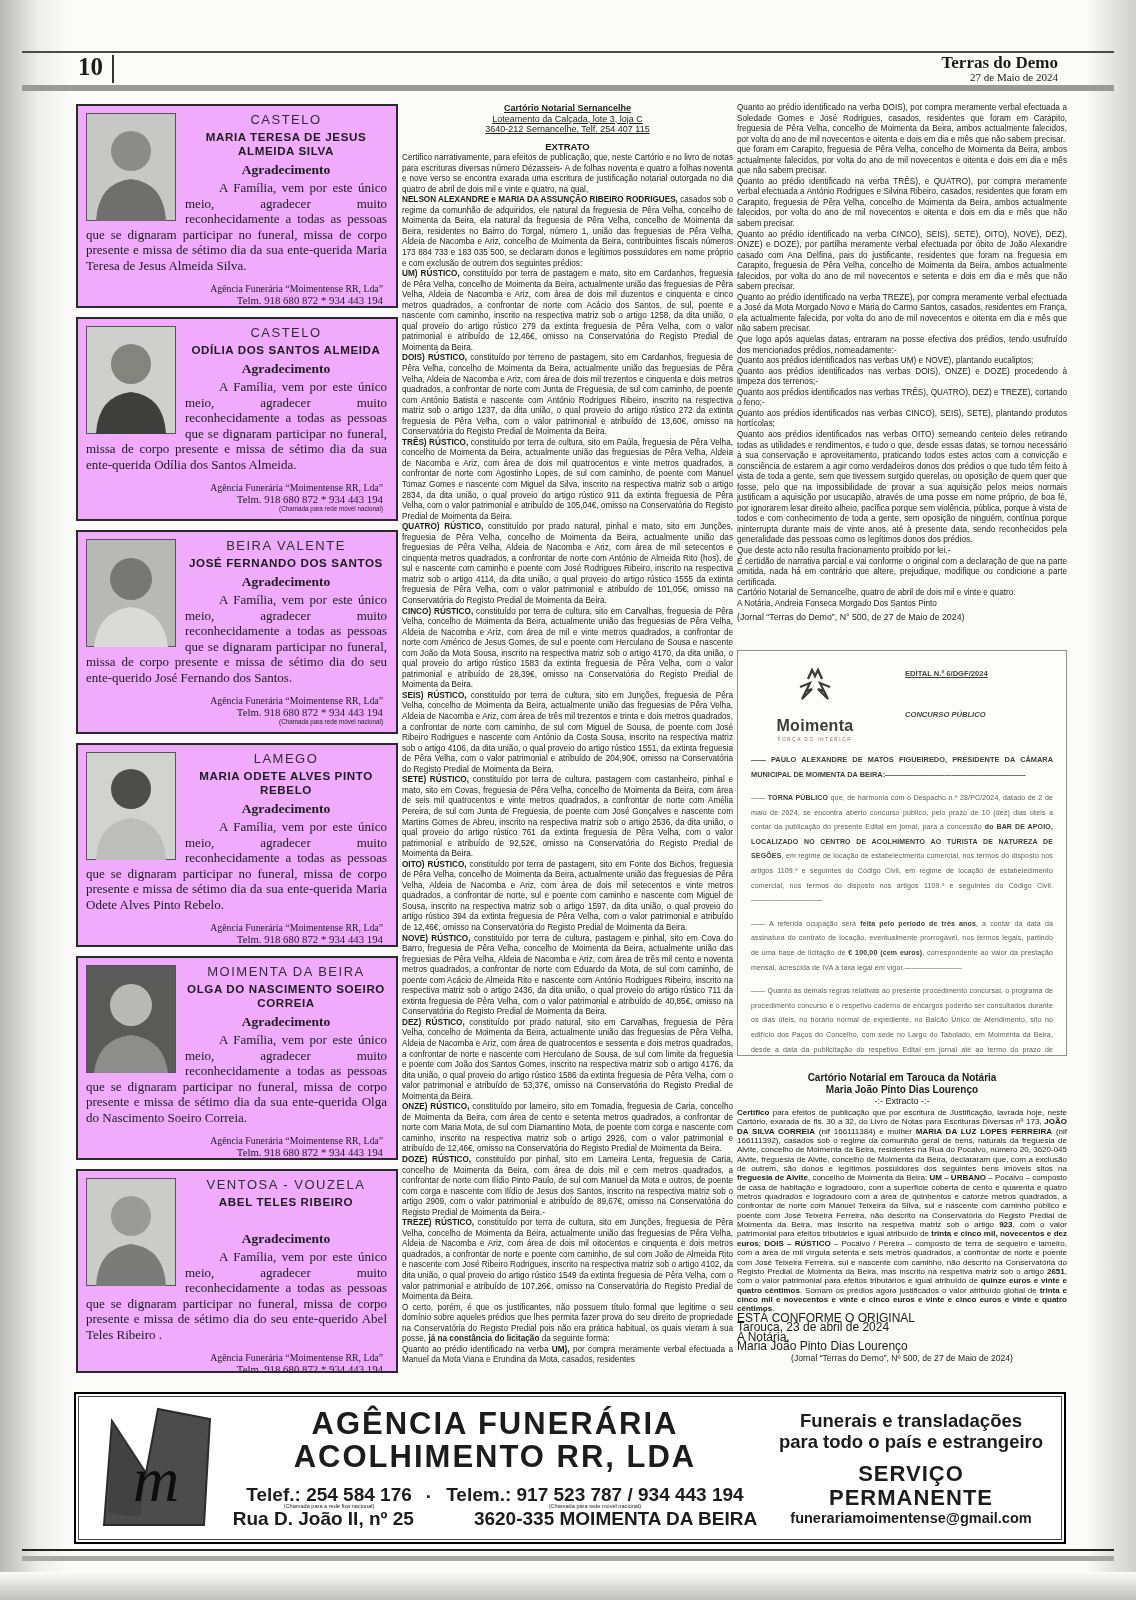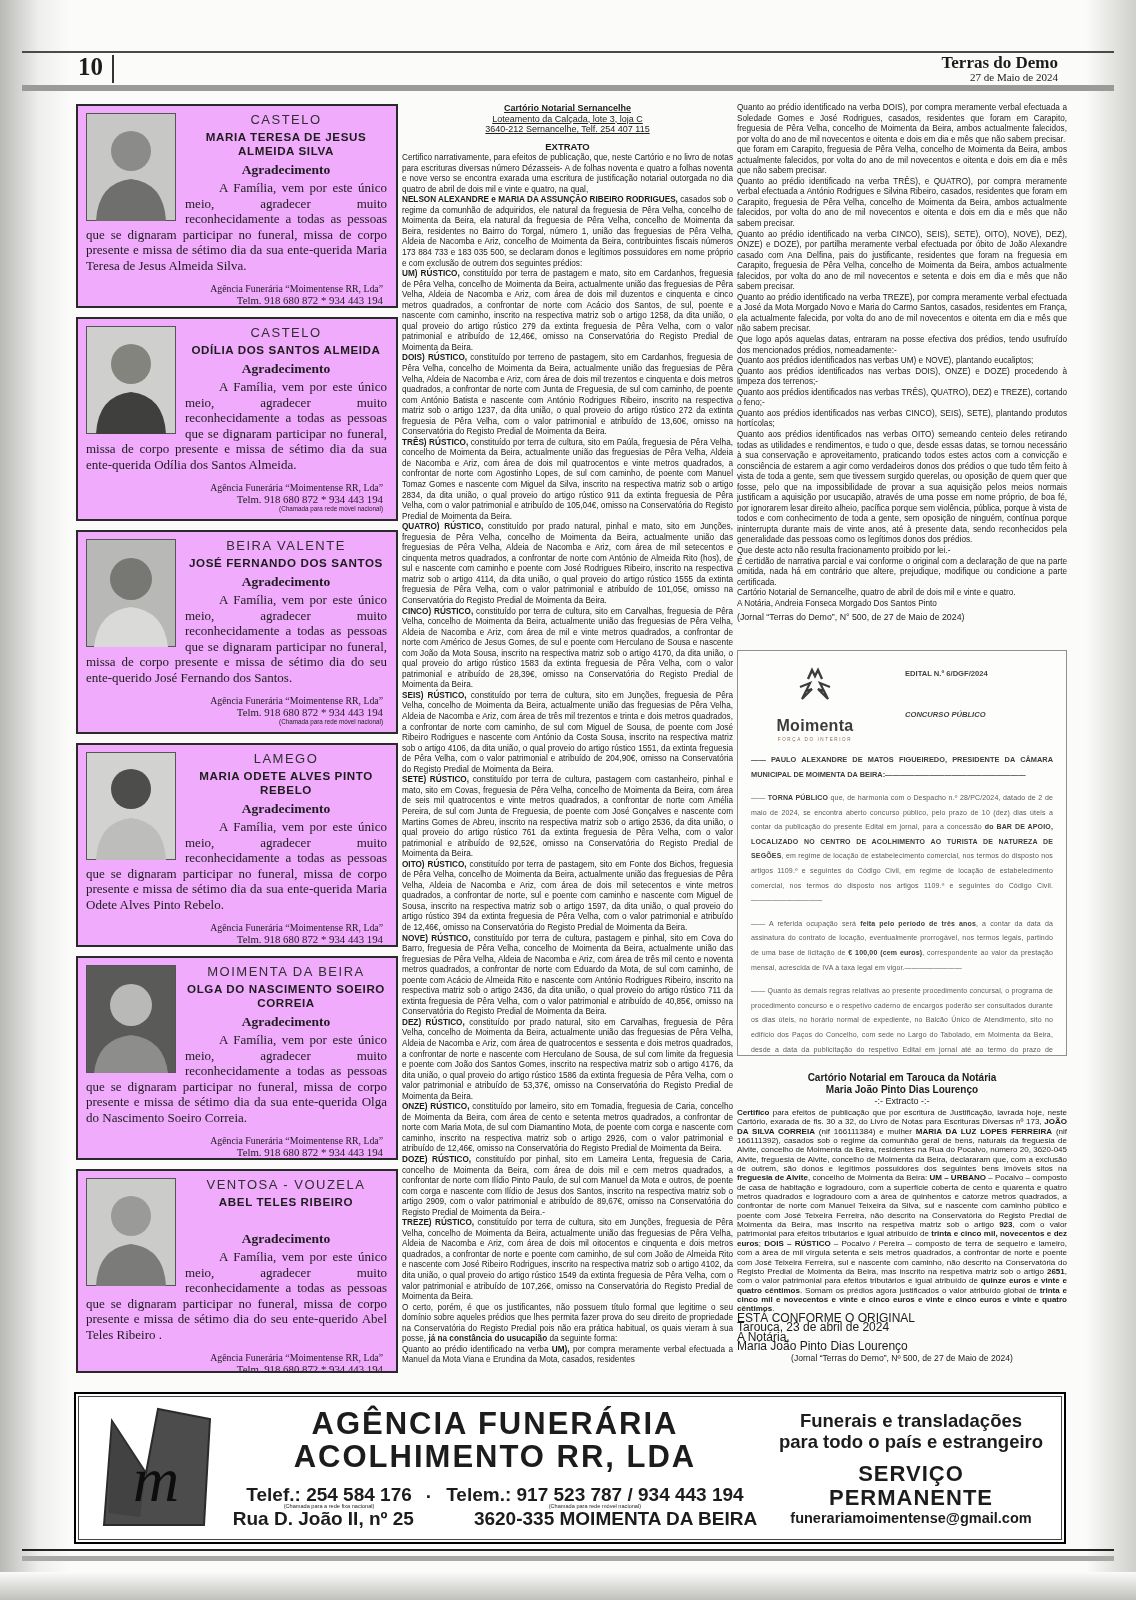--- a/index.html
+++ b/index.html
@@ -39,21 +39,21 @@
   
   .col-right{position:absolute;left:737px;top:103px;width:330px;height:542px;overflow:hidden;}
   .jornal{text-align:center;font-size:8.8px;margin-top:3px;}
   
   .edital{position:absolute;left:737px;top:650px;width:330px;height:406px;box-sizing:border-box;border:1.5px solid #8f8f8d;background:#fdfdfc;padding:12px 13px 6px;overflow:hidden;}
   .ed-top{display:flex;}
   .ed-logo{width:128px;text-align:center;padding-top:4px;}
   .ed-logo .nm{font-weight:bold;font-size:16px;color:#3c3c3c;letter-spacing:.3px;}
   .ed-logo .sub{font-size:4.6px;letter-spacing:1.6px;color:#8a6d52;margin-top:2px;}
   .ed-head{flex:1;padding-left:26px;}
-  .ed-no{font-weight:bold;font-size:7.6px;color:#444;margin-top:6px;}
+  .ed-no{font-weight:bold;font-size:7.6px;text-decoration:underline;color:#444;margin-top:6px;}
   .ed-type{font-weight:bold;font-style:italic;font-size:7.6px;color:#444;margin-top:32px;}
   .ed-intro{font-weight:bold;font-size:7.4px;line-height:15px;color:#3d3d3d;text-align:justify;margin-top:10px;}
   .ed-p{font-size:7px;line-height:14.6px;color:#585858;text-align:justify;margin-top:9px;letter-spacing:.15px;}
   .ed-p b{color:#3d3d3d;}
   
   .notary2{position:absolute;left:737px;top:1072px;width:330px;height:318px;overflow:hidden;}
   .n2h{text-align:center;font-weight:bold;font-size:10px;line-height:11.5px;}
   .n2x{text-align:center;font-size:9px;line-height:11px;margin:1px 0;}
   .n2body{font-size:8px;line-height:9.35px;text-align:justify;}
   .n2line{font-size:12px;line-height:9.6px;}
@@ -198,21 +198,21 @@
     <p><b>QUATRO) RÚSTICO,</b><span> constituído por prado natural, pinhal e mato, sito em Junções, freguesia de Pêra Velha, concelho de Moimenta da Beira, actualmente união das freguesias de Pêra Velha, Aldeia de Nacomba e Ariz, com área de mil setecentos e cinquenta metros quadrados, a confrontar de norte com António de Almeida Rito (hos), de sul e nascente com caminho e poente com José Rodrigues Ribeiro, inscrito na respectiva matriz sob o artigo 4114, da dita união, o qual proveio do artigo rústico 1555 da extinta freguesia de Pêra Velha, com o valor patrimonial e atribuído de 101,05€, omisso na Conservatória do Registo Predial de Moimenta da Beira.</span></p>
     <p><b>CINCO) RÚSTICO,</b><span> constituído por terra de cultura, sito em Carvalhas, freguesia de Pêra Velha, concelho de Moimenta da Beira, actualmente união das freguesias de Pêra Velha, Aldeia de Nacomba e Ariz, com área de mil e vinte metros quadrados, a confrontar de norte com Américo de Jesus Gomes, de sul e poente com Herculano de Sousa e nascente com João da Mota Sousa, inscrito na respectiva matriz sob o artigo 4170, da dita união, o qual proveio do artigo rústico 1583 da extinta freguesia de Pêra Velha, com o valor patrimonial e atribuído de 28,39€, omisso na Conservatória do Registo Predial de Moimenta da Beira.</span></p>
     <p><b>SEIS) RÚSTICO,</b><span> constituído por terra de cultura, sito em Junções, freguesia de Pêra Velha, concelho de Moimenta da Beira, actualmente união das freguesias de Pêra Velha, Aldeia de Nacomba e Ariz, com área de três mil trezentos e trinta e dois metros quadrados, a confrontar de norte com caminho, de sul com Miguel de Sousa, de poente com José Ribeiro Rodrigues e nascente com António da Costa Sousa, inscrito na respectiva matriz sob o artigo 4106, da dita união, o qual proveio do artigo rústico 1551, da extinta freguesia de Pêra Velha, com o valor patrimonial e atribuído de 204,90€, omisso na Conservatória do Registo Predial de Moimenta da Beira.</span></p>
     <p><b>SETE) RÚSTICO,</b><span> constituído por terra de cultura, pastagem com castanheiro, pinhal e mato, sito em Covas, freguesia de Pêra Velha, concelho de Moimenta da Beira, com área de seis mil quatrocentos e vinte metros quadrados, a confrontar de norte com Amélia Pereira, de sul com Junta de Freguesia, de poente com José Gonçalves e nascente com Martins Gomes de Abreu, inscrito na respectiva matriz sob o artigo 2536, da dita união, o qual proveio do artigo rústico 761 da extinta freguesia de Pêra Velha, com o valor patrimonial e atribuído de 92,52€, omisso na Conservatória do Registo Predial de Moimenta da Beira.</span></p>
     <p><b>OITO) RÚSTICO,</b><span> constituído por terra de pastagem, sito em Fonte dos Bichos, freguesia de Pêra Velha, concelho de Moimenta da Beira, actualmente união das freguesias de Pêra Velha, Aldeia de Nacomba e Ariz, com área de dois mil setecentos e vinte metros quadrados, a confrontar de norte, sul e poente com caminho e nascente com Miguel de Sousa, inscrito na respectiva matriz sob o artigo 1597, da dita união, o qual proveio do artigo rústico 394 da extinta freguesia de Pêra Velha, com o valor patrimonial e atribuído de 12,46€, omisso na Conservatória do Registo Predial de Moimenta da Beira.</span></p>
     <p><b>NOVE) RÚSTICO,</b><span> constituído por terra de cultura, pastagem e pinhal, sito em Cova do Barro, freguesia de Pêra Velha, concelho de Moimenta da Beira, actualmente união das freguesias de Pêra Velha, Aldeia de Nacomba e Ariz, com área de três mil cento e noventa metros quadrados, a confrontar de norte com Eduardo da Mota, de sul com caminho, de poente com Acácio de Almeida Rito e nascente com António Rodrigues Ribeiro, inscrito na respectiva matriz sob o artigo 2436, da dita união, o qual proveio do artigo rústico 711 da extinta freguesia de Pêra Velha, com o valor patrimonial e atribuído de 40,85€, omisso na Conservatória do Registo Predial de Moimenta da Beira.</span></p>
     <p><b>DEZ) RÚSTICO,</b><span> constituído por prado natural, sito em Carvalhas, freguesia de Pêra Velha, concelho de Moimenta da Beira, actualmente união das freguesias de Pêra Velha, Aldeia de Nacomba e Ariz, com área de quatrocentos e sessenta e dois metros quadrados, a confrontar de norte e nascente com Herculano de Sousa, de sul com limite da freguesia e poente com João dos Santos Gomes, inscrito na respectiva matriz sob o artigo 4176, da dita união, o qual proveio do artigo rústico 1586 da extinta freguesia de Pêra Velha, com o valor patrimonial e atribuído de 53,37€, omisso na Conservatória do Registo Predial de Moimenta da Beira.</span></p>
     <p><b>ONZE) RÚSTICO,</b><span> constituído por lameiro, sito em Tomadia, freguesia de Caria, concelho de Moimenta da Beira, com área de cento e setenta metros quadrados, a confrontar de norte com Maria Mota, de sul com Diamantino Mota, de poente com corga e nascente com caminho, inscrito na respectiva matriz sob o artigo 2926, com o valor patrimonial e atribuído de 12,46€, omisso na Conservatória do Registo Predial de Moimenta da Beira.</span></p>
     <p><b>DOZE) RÚSTICO,</b><span> constituído por pinhal, sito em Lameira Lenta, freguesia de Caria, concelho de Moimenta da Beira, com área de dois mil e cem metros quadrados, a confrontar de norte com Ilídio Pinto Paulo, de sul com Manuel da Mota e outros, de poente com corga e nascente com Ilídio de Jesus dos Santos, inscrito na respectiva matriz sob o artigo 2909, com o valor patrimonial e atribuído de 89,67€, omisso na Conservatória do Registo Predial de Moimenta da Beira.-</span></p>
     <p><b>TREZE) RÚSTICO,</b><span> constituído por terra de cultura, sito em Junções, freguesia de Pêra Velha, concelho de Moimenta da Beira, actualmente união das freguesias de Pêra Velha, Aldeia de Nacomba e Ariz, com área de dois mil oitocentos e cinquenta e dois metros quadrados, a confrontar de norte e poente com caminho, de sul com João de Almeida Rito e nascente com José Ribeiro Rodrigues, inscrito na respectiva matriz sob o artigo 4102, da dita união, o qual proveio do artigo rústico 1549 da extinta freguesia de Pêra Velha,  com o valor patrimonial e atribuído de 107,26€, omisso na Conservatória do Registo Predial de Moimenta da Beira.</span></p>
-    <p><span>O certo, porém, é que os justificantes, não possuem título formal que legitime o seu domínio sobre aqueles prédios que lhes permita fazer prova do seu direito de propriedade na Conservatória do Registo Predial pois não era prática habitual, os quais vieram à sua posse, </span><b>já na constância do usucapião</b><span> da seguinte forma:</span></p>
+    <p><span>O certo, porém, é que os justificantes, não possuem título formal que legitime o seu domínio sobre aqueles prédios que lhes permita fazer prova do seu direito de propriedade na Conservatória do Registo Predial pois não era prática habitual, os quais vieram à sua posse, </span><b>já na constância do licitação</b><span> da seguinte forma:</span></p>
     <p><span>Quanto ao prédio identificado na verba </span><b>UM),</b><span> por compra meramente verbal efectuada a Manuel da Mota Viana e Erundina da Mota, casados, residentes</span></p>
   </div>
 
   <div class="col-right smalltext">
     <p>Quanto ao prédio identificado na verba DOIS), por compra meramente verbal efectuada a Soledade Gomes e José Rodrigues, casados, residentes que foram em Carapito, freguesia de Pêra Velha, concelho de Moimenta da Beira, ambos actualmente falecidos, por volta do ano de mil novecentos e oitenta e dois em dia e mês que não sabem precisar.</p>
     <p>que foram em Carapito, freguesia de Pêra Velha, concelho de Moimenta da Beira, ambos actualmente falecidos, por volta do ano de mil novecentos e oitenta e dois em dia e mês que não sabem precisar.</p>
     <p>Quanto ao prédio identificado na verba TRÊS), e QUATRO), por compra meramente verbal efectuada a António Rodrigues e Silvina Ribeiro, casados, residentes que foram em Carapito, freguesia de Pêra Velha, concelho de Moimenta da Beira, ambos actualmente falecidos, por volta do ano de mil novecentos e oitenta e dois em dia e mês que não sabem precisar.</p>
     <p>Quanto ao prédio identificado na verba CINCO), SEIS), SETE), OITO), NOVE), DEZ), ONZE) e DOZE), por partilha meramente verbal efectuada por óbito de João Alexandre casado com Ana Delfina, pais do justificante, residentes que foram na freguesia em Carapito, freguesia de Pêra Velha, concelho de Moimenta da Beira, ambos actualmente falecidos, por volta do ano de mil novecentos e setenta e dois em dia e mês que não sabem precisar.</p>
     <p>Quanto ao prédio identificado na verba TREZE), por compra meramente verbal efectuada a José da Mota Morgado Novo e Maria do Carmo Santos, casados, residentes em França, ela actualmente falecida, por volta do ano de mil novecentos e oitenta em dia e mês que não sabem precisar.</p>
     <p>Que logo após aquelas datas, entraram na posse efectiva dos prédios, tendo usufruído dos mencionados prédios, nomeadamente:-</p>

